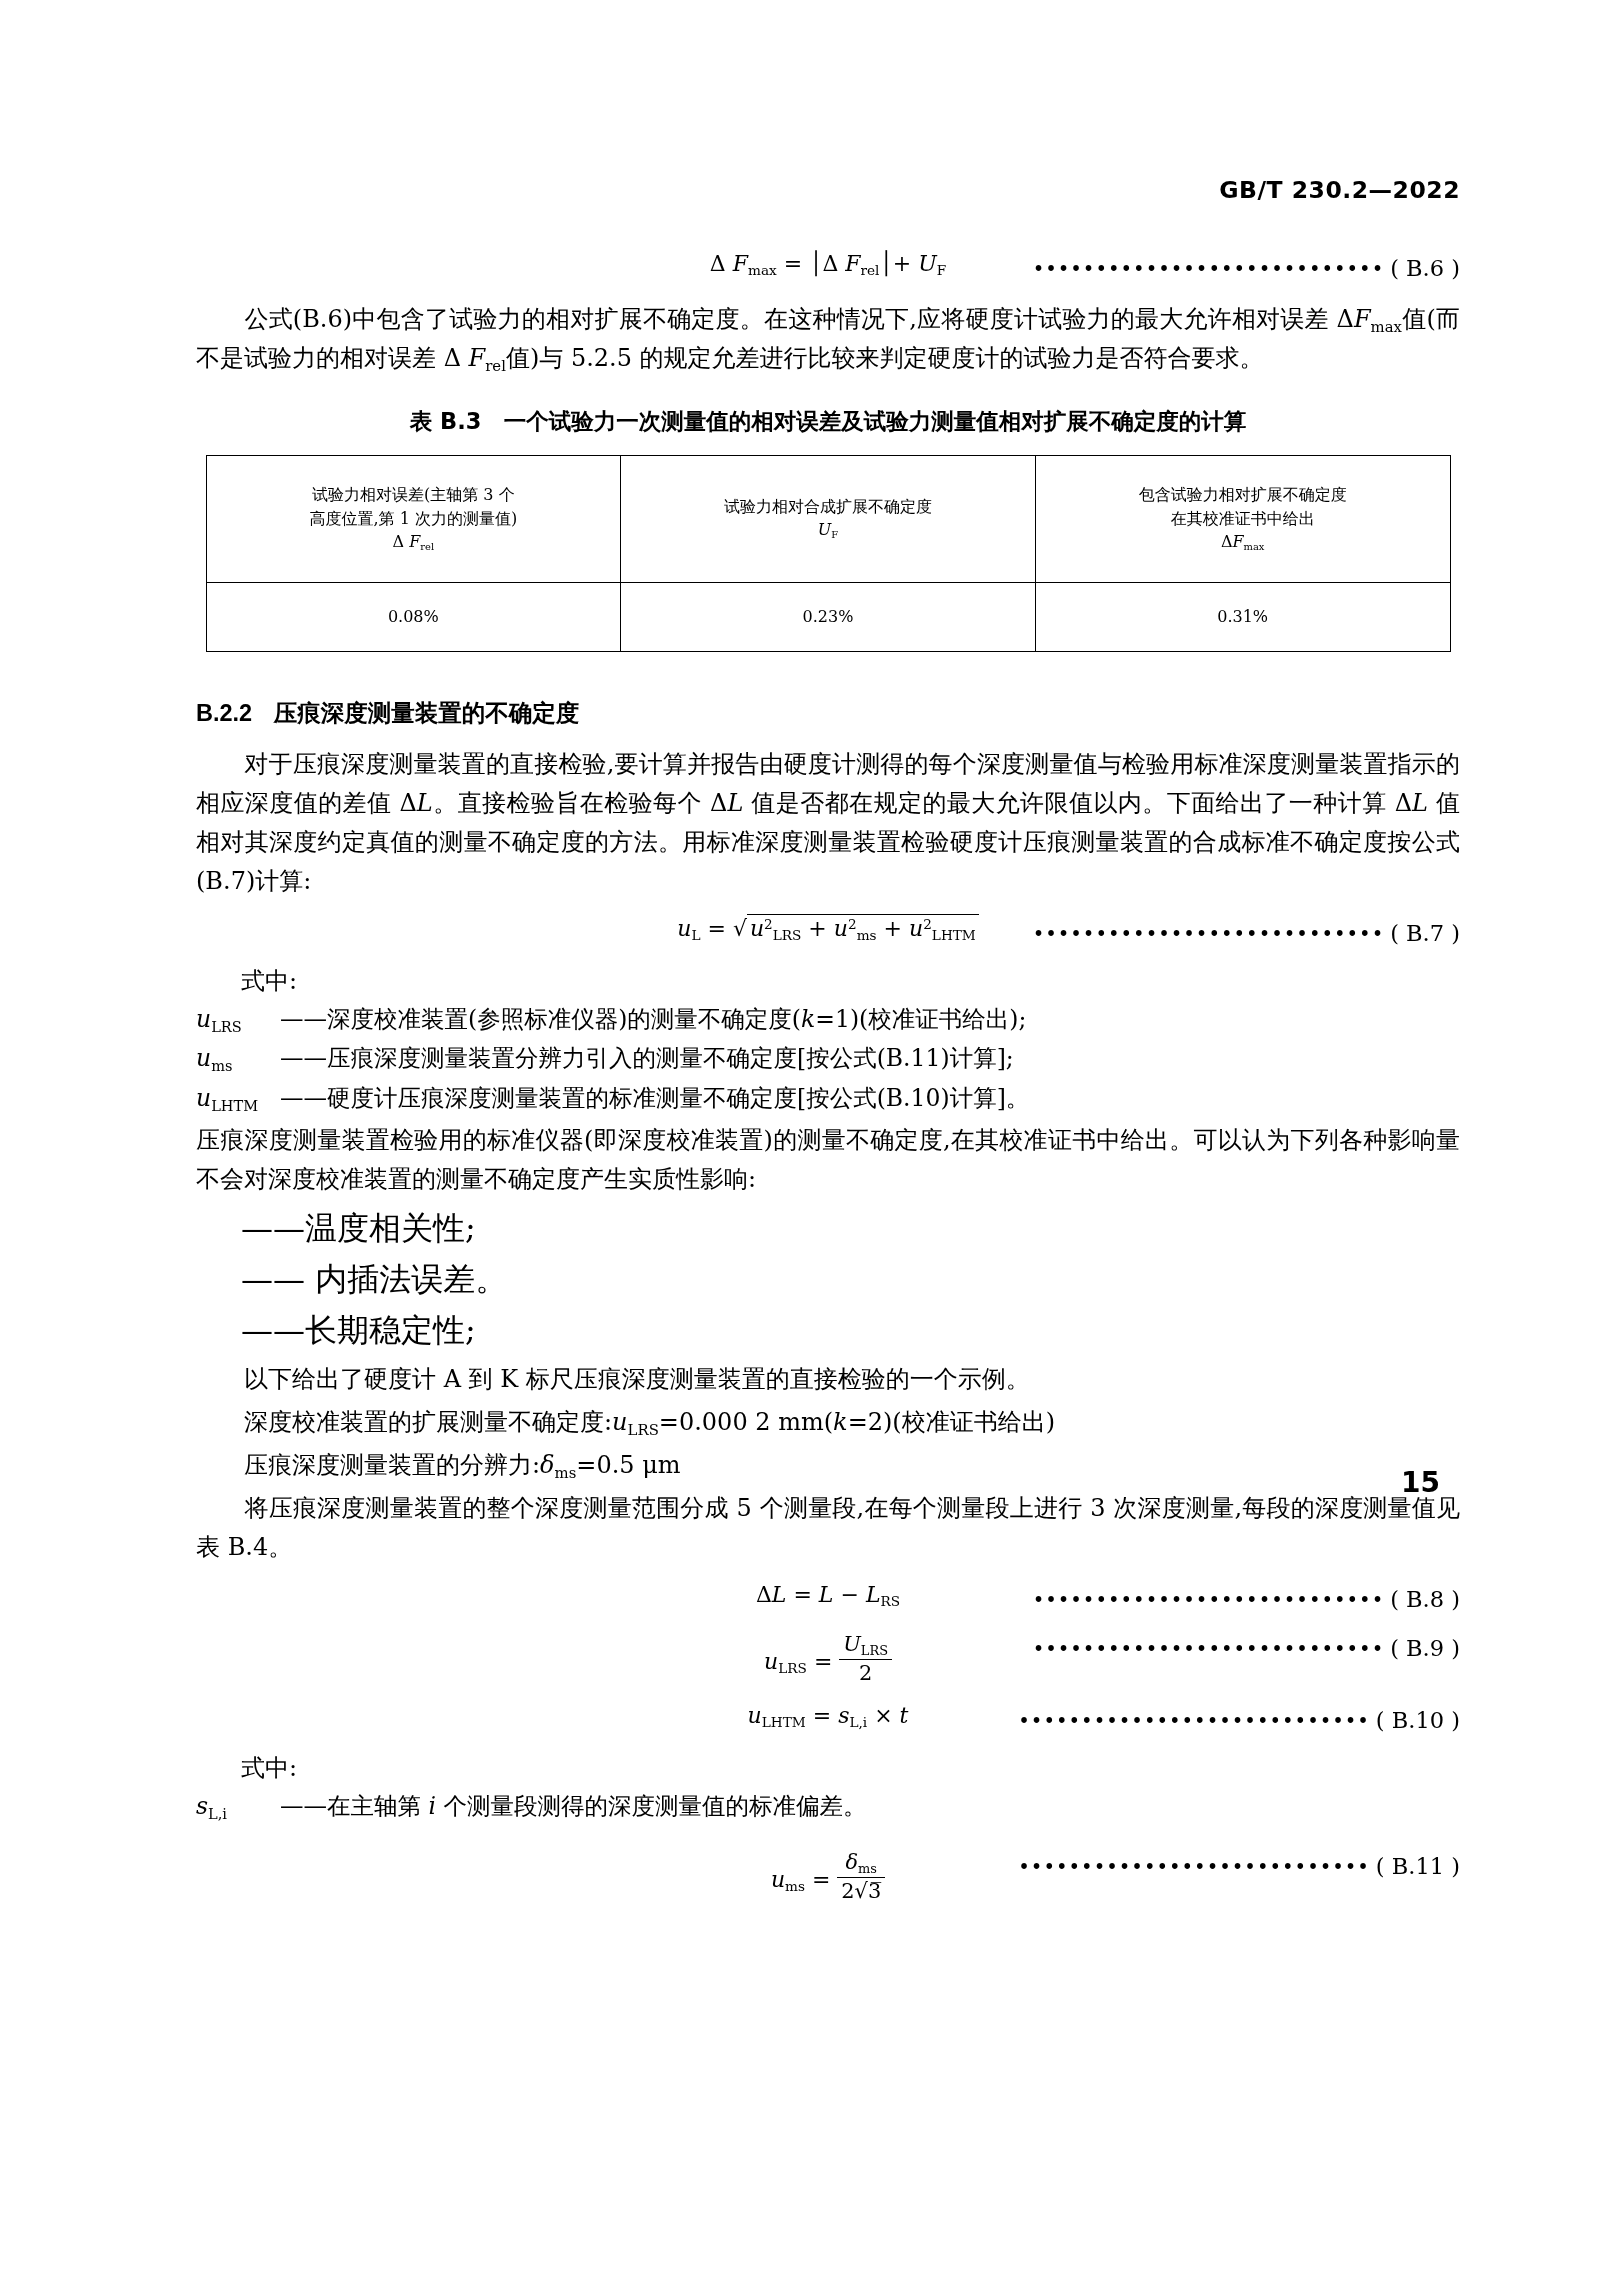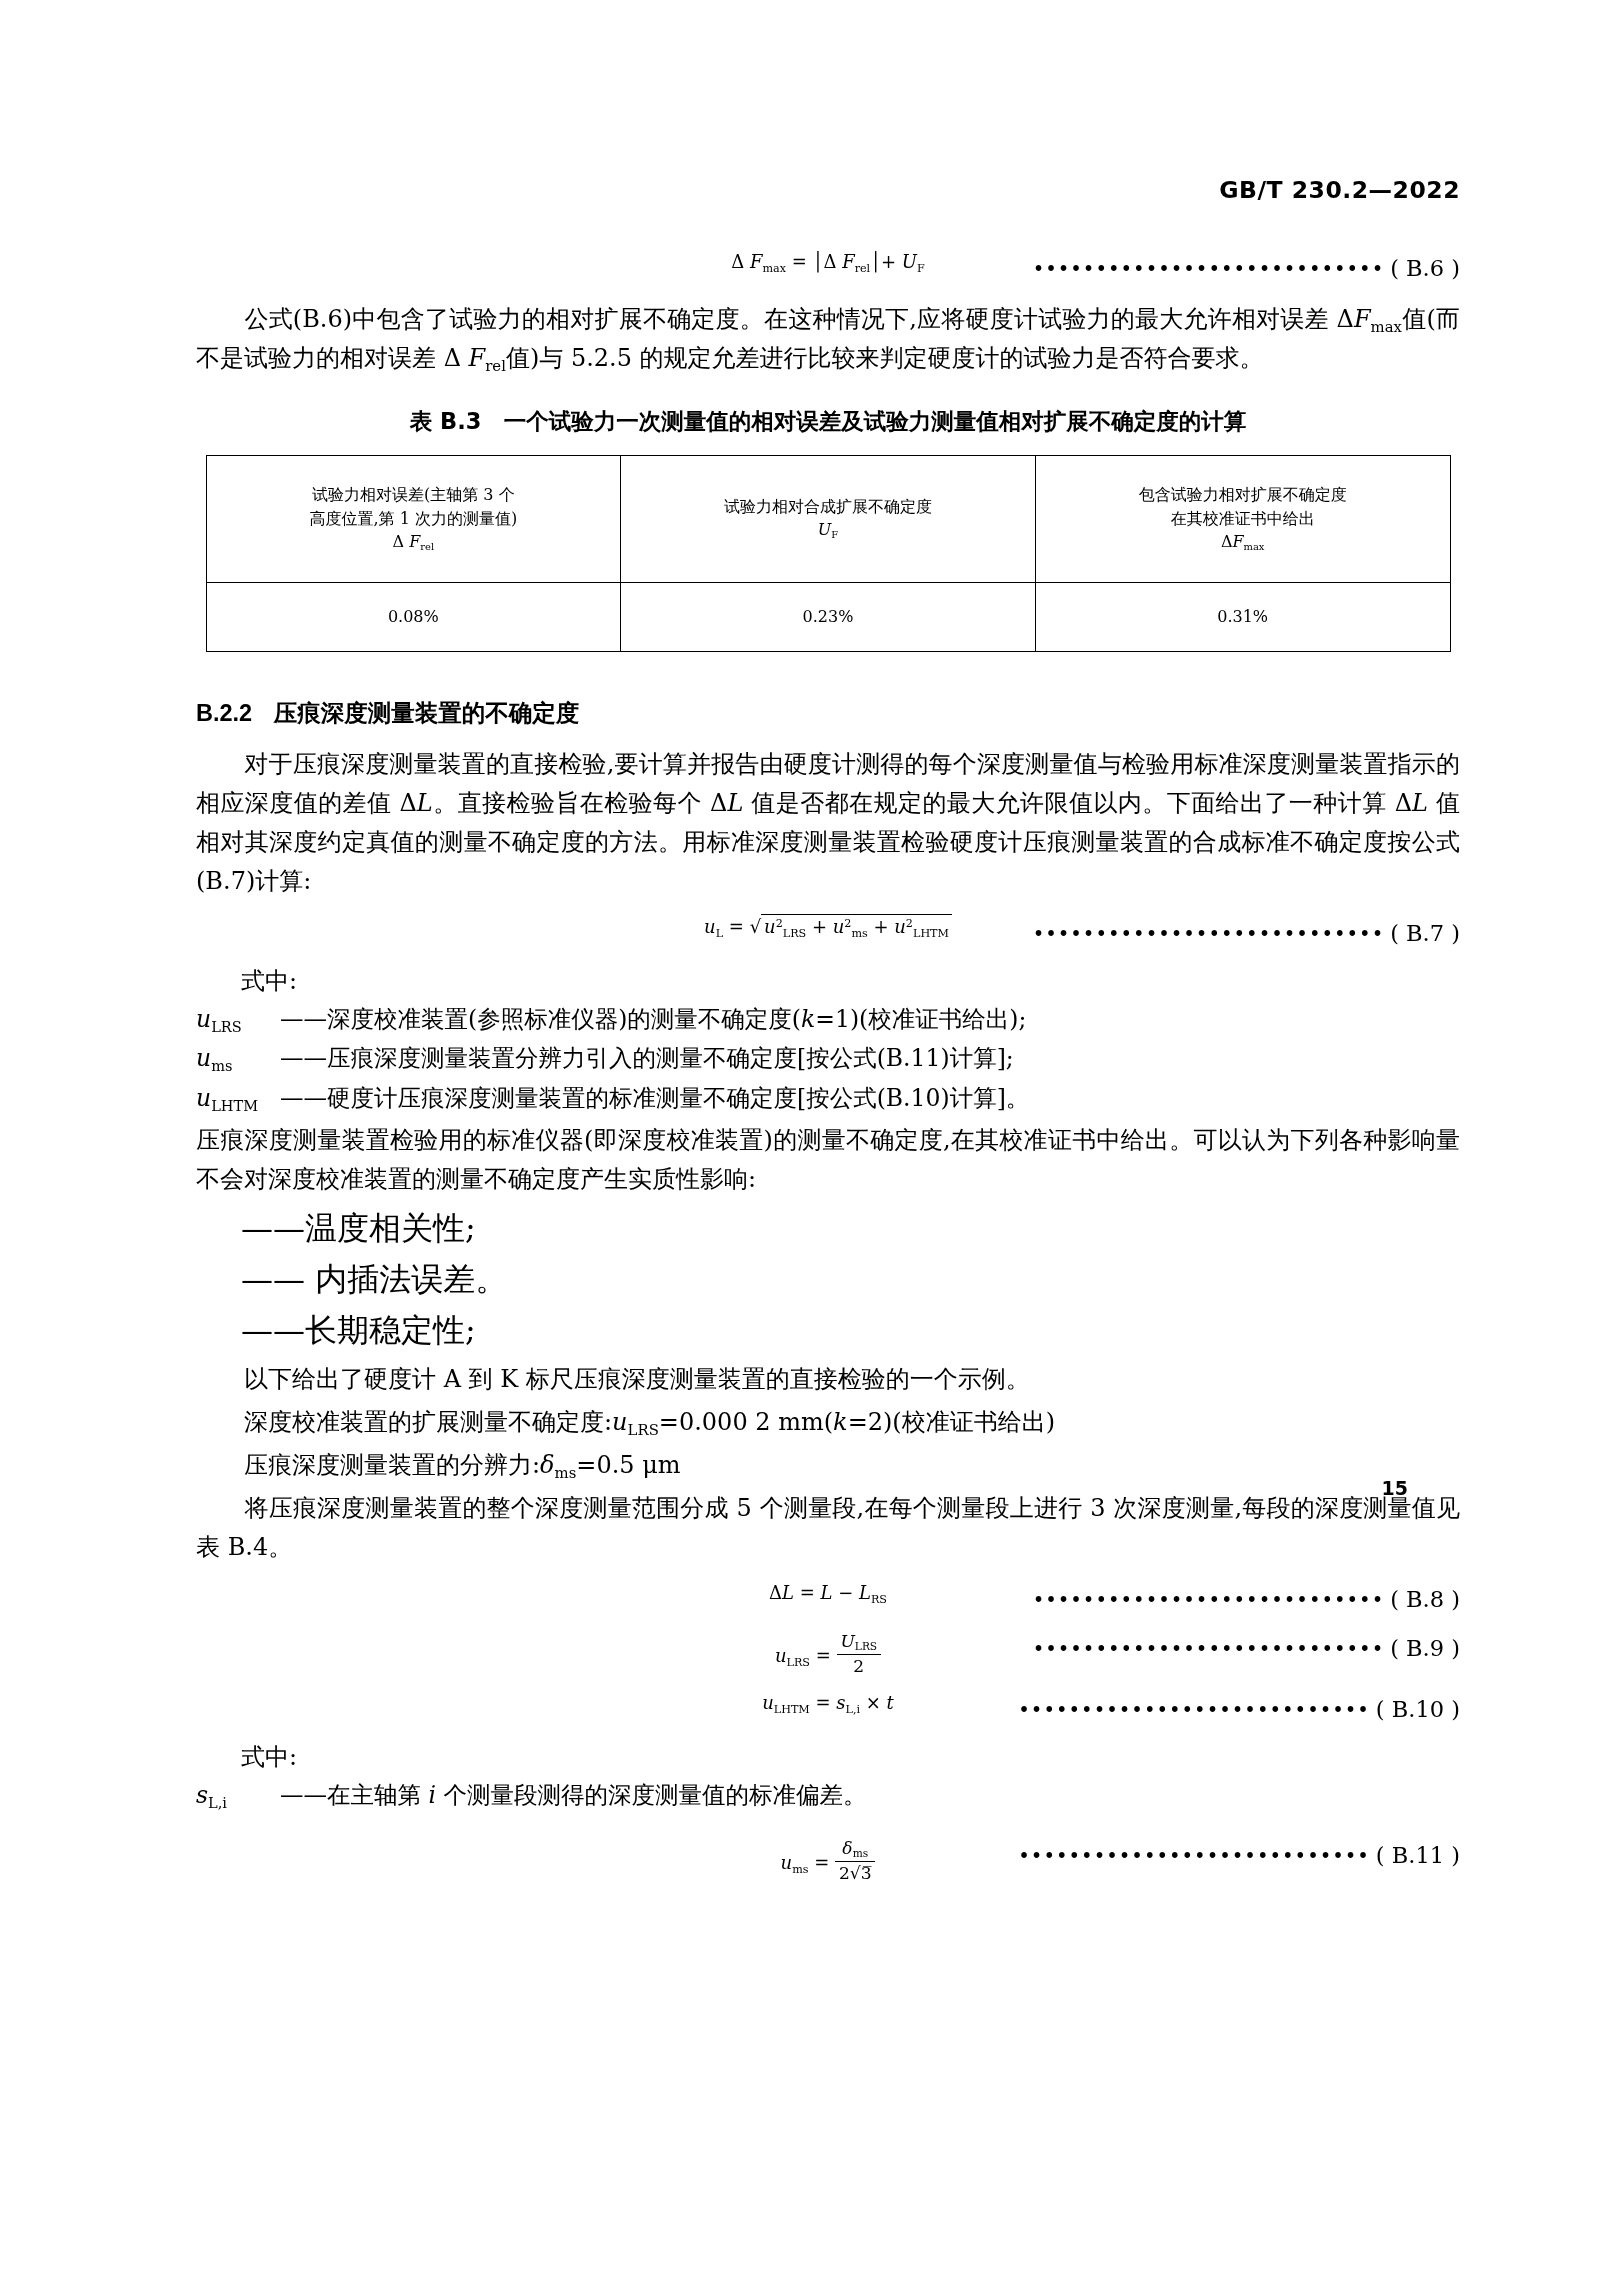--- a/index.html
+++ b/index.html
@@ -142,35 +142,35 @@
   .sqrt {
     display: inline-block;
     white-space: nowrap;
   }
   .sqrt .bar {
     border-top: 1.3px solid #000;
     padding: 1px 2.9px 0 2.9px;
   }
   .pagenum {
     position: absolute;
-    right: 212px;
+    right: 180px;
     bottom: 129px;
     font-family: "DejaVu Sans", "Liberation Sans", sans-serif;
     font-weight: bold;
-    font-size: 19px;
+    font-size: 28px;
   }
   .eqwrap {
     position: relative;
     width: 100%;
     margin: 15.7px 0;
     min-height: 33px;
   }
   .eqcenter {
     text-align: center;
-    font-size: 18px;
+    font-size: 22px;
   }
   .eqright {
     position: absolute;
     right: 0;
     top: 3.9px;
     font-size: 22.5px;
     white-space: nowrap;
   }
   .eq-ind {
     display: inline-block;

